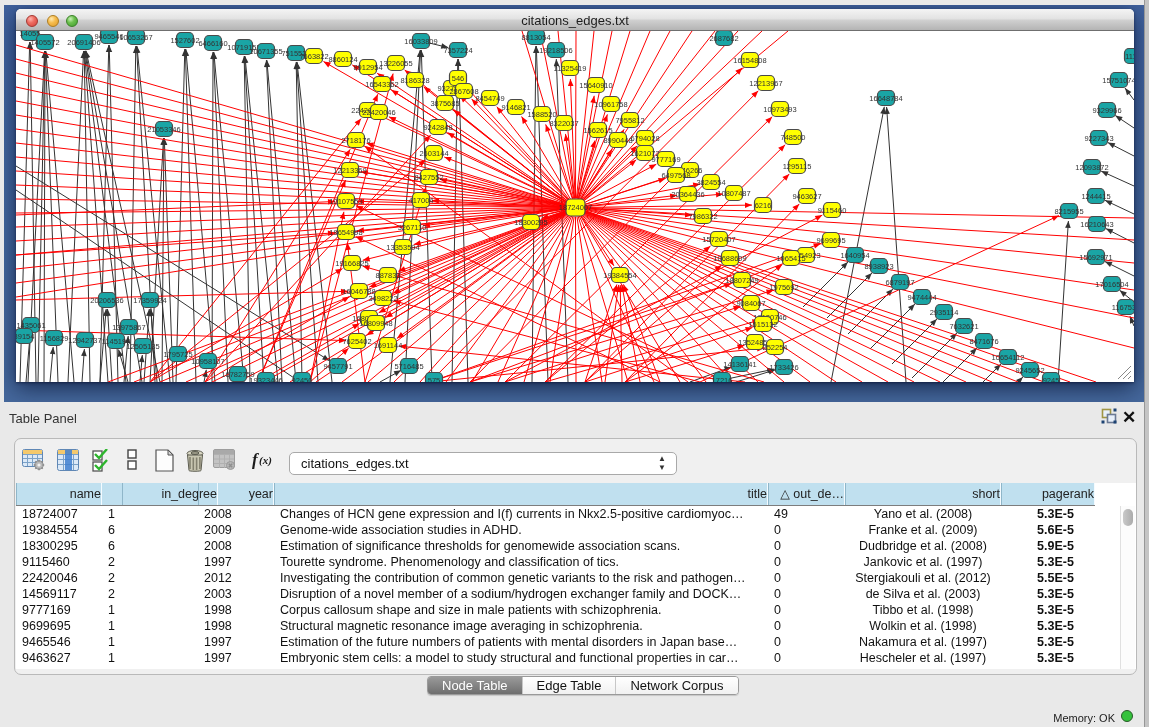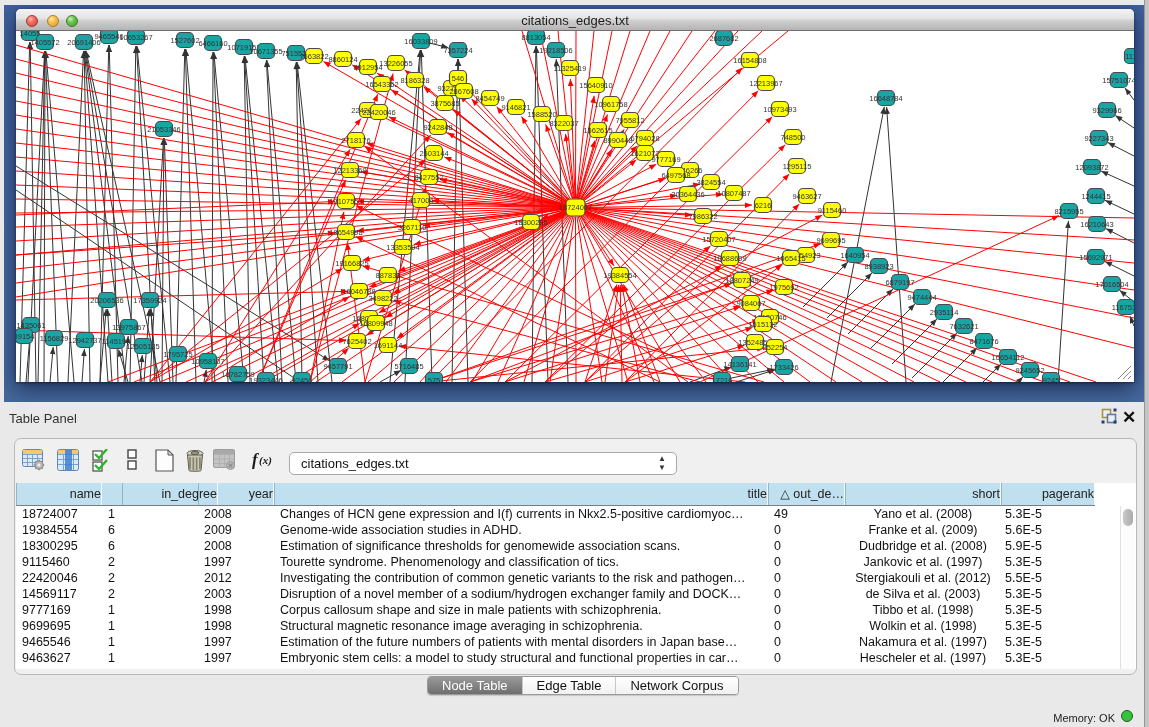--- a/index.html
+++ b/index.html
@@ -34,21 +34,21 @@
   font-size:12.5px; color:#222; text-align:right; line-height:22px; }
 #tbody { position:absolute; left:0; top:23px; width:1120px; height:163px; font-size:12.5px; color:#111; }
 .trow { position:relative; height:16px; line-height:16px; white-space:nowrap; }
 .trow div { position:absolute; top:0; overflow:hidden; }
 .c0 { left:6px;  width:82px; }
 .c1 { left:92px; width:92px; }
 .c2 { left:188px; width:72px; }
 .c3 { left:264px; width:486px; }
 .c4 { left:758px; width:73px; }
 .c5 { left:829px; width:156px; text-align:center; }
-.c6 { left:989px; width:90px; }
+.c6 { left:1021px; width:90px;font-weight:bold; }
 #vscroll { position:absolute; left:1104px; top:23px; width:15px; height:163px; background:#fcfcfc; border-left:1px solid #e0e0e0; }
 #vthumb { position:absolute; left:2px; top:3px; width:10px; height:17px; background:linear-gradient(90deg,#c9c9c9,#ababab); border-radius:5px; }
 #tabs { position:absolute; left:427px; top:274px; height:19px; display:flex;
   border:1px solid #9a9a9a; border-radius:4px; overflow:hidden;
   box-shadow:0 1px 1px rgba(0,0,0,.15); font-size:13px; }
 #tabs div { padding:0 14px; line-height:18px; background:linear-gradient(180deg,#ffffff,#f1f1f1); color:#111; border-left:1px solid #c7c7c7; }
 #tabs div.sel { background:linear-gradient(180deg,#9a9a9a,#6e6e6e); color:#fff; border-left:none; }
 #memline { position:absolute; left:0; top:305px; width:1149px; height:20px; }
 #memline .t { position:absolute; right:34px; top:5px; font-size:11px; color:#222; }
 #memline .dot { position:absolute; left:1121px; top:3px; width:12px; height:12px; border-radius:50%;

